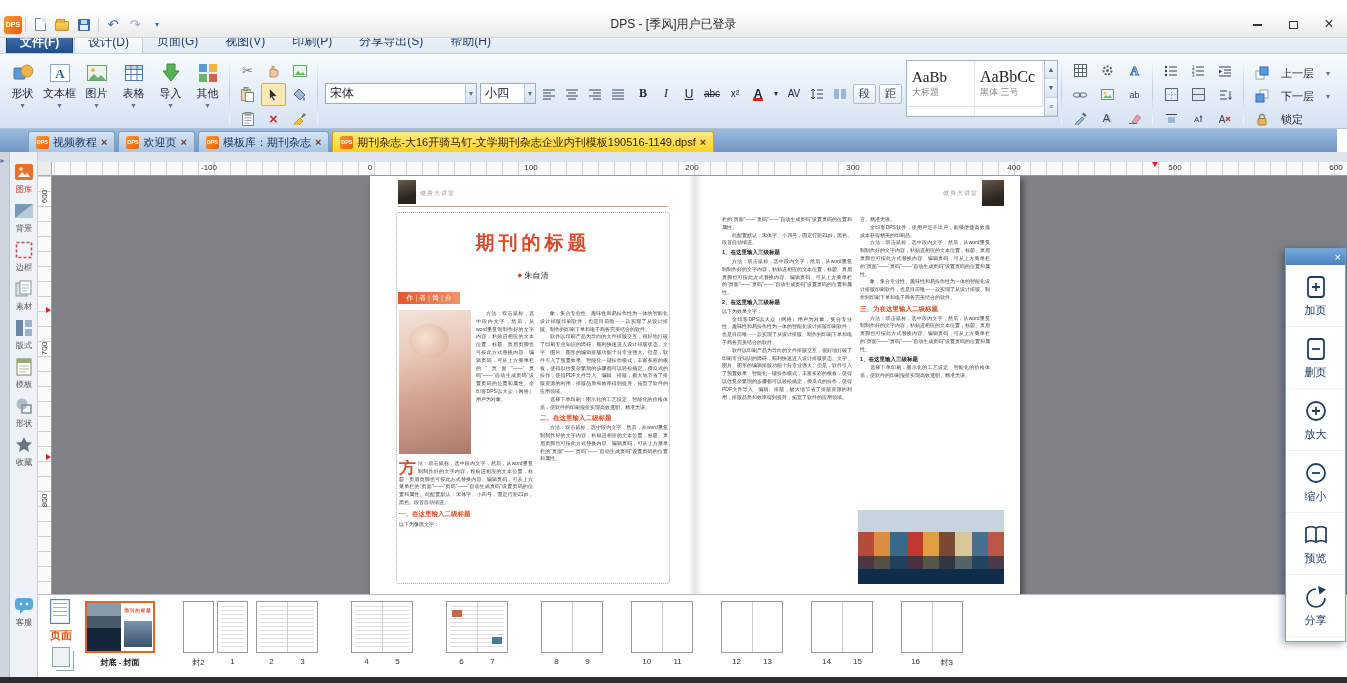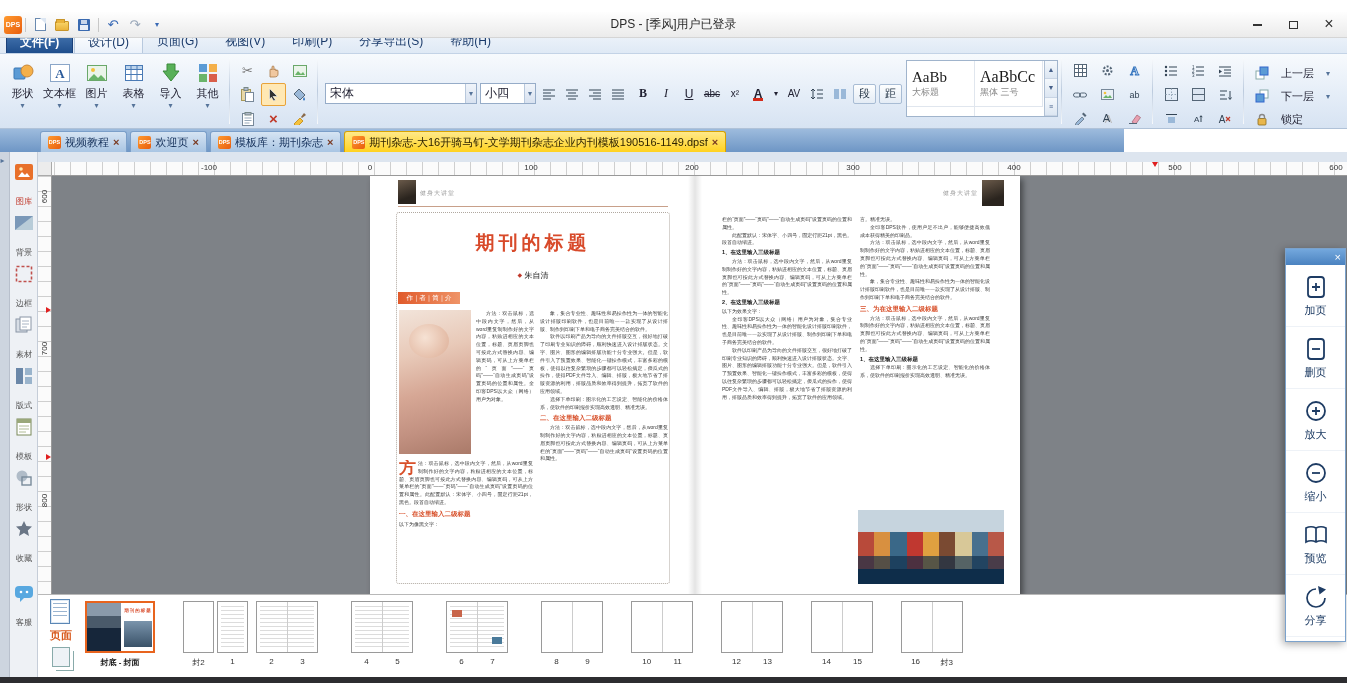--- a/index.html
+++ b/index.html
@@ -75,32 +75,32 @@
 .style-card .prev.sm{font-size:16px}
 .style-card .nm{font-size:9px;color:#888;white-space:nowrap}
 .styles-scroll{width:13px;border-left:1px solid #b0c0d4;display:flex;flex-direction:column}
 .styles-scroll button{flex:1;font-size:7px;color:#46608a;background:linear-gradient(#f4f8fc,#dce6f2);border-bottom:1px solid #c8d4e4;display:flex;align-items:center;justify-content:center}
 .fx-grid{display:grid;grid-template-columns:repeat(3,26px);grid-auto-rows:23px;gap:1px;padding:3px 2px;align-content:start}
 .arrange-grid{display:grid;grid-template-columns:auto auto;grid-auto-rows:22px;column-gap:20px;row-gap:1px;padding:6px 10px 0 8px;align-content:start;margin-left:auto}
 .arr-btn{display:flex;align-items:center;gap:12px;font-size:11px;color:#223;white-space:nowrap}
 .arr-btn .acaret{font-size:8px;color:#56749a}
 
 
-#doctabs{position:absolute;top:129px;left:0;width:1124px;height:23px;background:linear-gradient(#9dbbdd,#6e96c5);display:flex;align-items:flex-end;padding-left:40px;z-index:27}
+#doctabs{position:absolute;top:129px;left:0;width:1337px;height:23px;background:linear-gradient(#9dbbdd,#6e96c5);display:flex;align-items:flex-end;padding-left:28px;z-index:27}
 .dtab{height:21px;margin-right:3px;display:flex;align-items:center;gap:4px;padding:0 7px;border-radius:3px 3px 0 0;background:linear-gradient(#d6e4f3,#a9c5e3);border:1px solid #7b9fc9;border-bottom:none;font-size:11px;color:#14305a;white-space:nowrap}
 .dtab.active{background:linear-gradient(#ffe98a,#ffd21f);border-color:#d9a300;color:#2e2300}
 .dtab .dps{width:13px;height:13px;border-radius:2px;background:linear-gradient(135deg,#ff9a2e,#e85d0e);color:#fff;font-size:5.5px;font-weight:bold;display:flex;align-items:center;justify-content:center}
 .dtab .tx{color:#7a3a22;font-size:11px;font-weight:bold;line-height:10px}
 .dtab .tx::before{content:"×"}
 
 
 #leftstrip{position:absolute;left:0;top:152px;width:10px;height:525px;background:#cdd5df;border-right:1px solid #b8c0cc}
 #leftstrip .expander{color:#56749a;font-size:8px;display:block;margin:4px auto 0;width:8px}
 #sidebar{position:absolute;left:10px;top:152px;width:28px;height:525px;background:#eef1f5;border-right:1px solid #c5cdd8;display:flex;flex-direction:column;align-items:center;padding-top:10px;gap:5px}
-.side-item{width:28px;display:flex;flex-direction:column;align-items:center;gap:13px}
+.side-item{width:28px;display:flex;flex-direction:column;align-items:center;gap:1px}
 .side-item .slbl{font-size:9px;color:#555;letter-spacing:0;white-space:nowrap;transform:scale(.92)}
 .side-item.act .slbl{color:#c0392b}
 .side-spacer{flex:1}
 #topfill{position:absolute;left:38px;top:152px;width:1309px;height:10px;background:#dde5ef}
 #corner{position:absolute;left:38px;top:162px;width:14px;height:14px;background:#ececec;border-right:1px solid #aaa;border-bottom:1px solid #aaa}
 #hruler{position:absolute;left:52px;top:162px;width:1295px;height:14px;background:#fbfbfb;border-bottom:1px solid #999;background-image:repeating-linear-gradient(90deg,#cfcfcf 0 1px,transparent 1px 16px);background-position:2px 0;overflow:hidden}
 #hruler .rl{position:absolute;top:1px;font-size:8px;color:#333;transform:translateX(-50%)}
 #vruler{position:absolute;left:38px;top:176px;width:14px;height:418px;background:#fbfbfb;border-right:1px solid #999;background-image:repeating-linear-gradient(180deg,#cfcfcf 0 1px,transparent 1px 15px);overflow:hidden}
 #vruler .rl{position:absolute;left:1px;font-size:8px;color:#333;transform:rotate(-90deg);transform-origin:center;width:24px;text-align:center;left:-6px}
 .rmark-h{position:absolute;top:0;width:0;height:0;border-left:3px solid transparent;border-right:3px solid transparent;border-top:5px solid #e02020}

